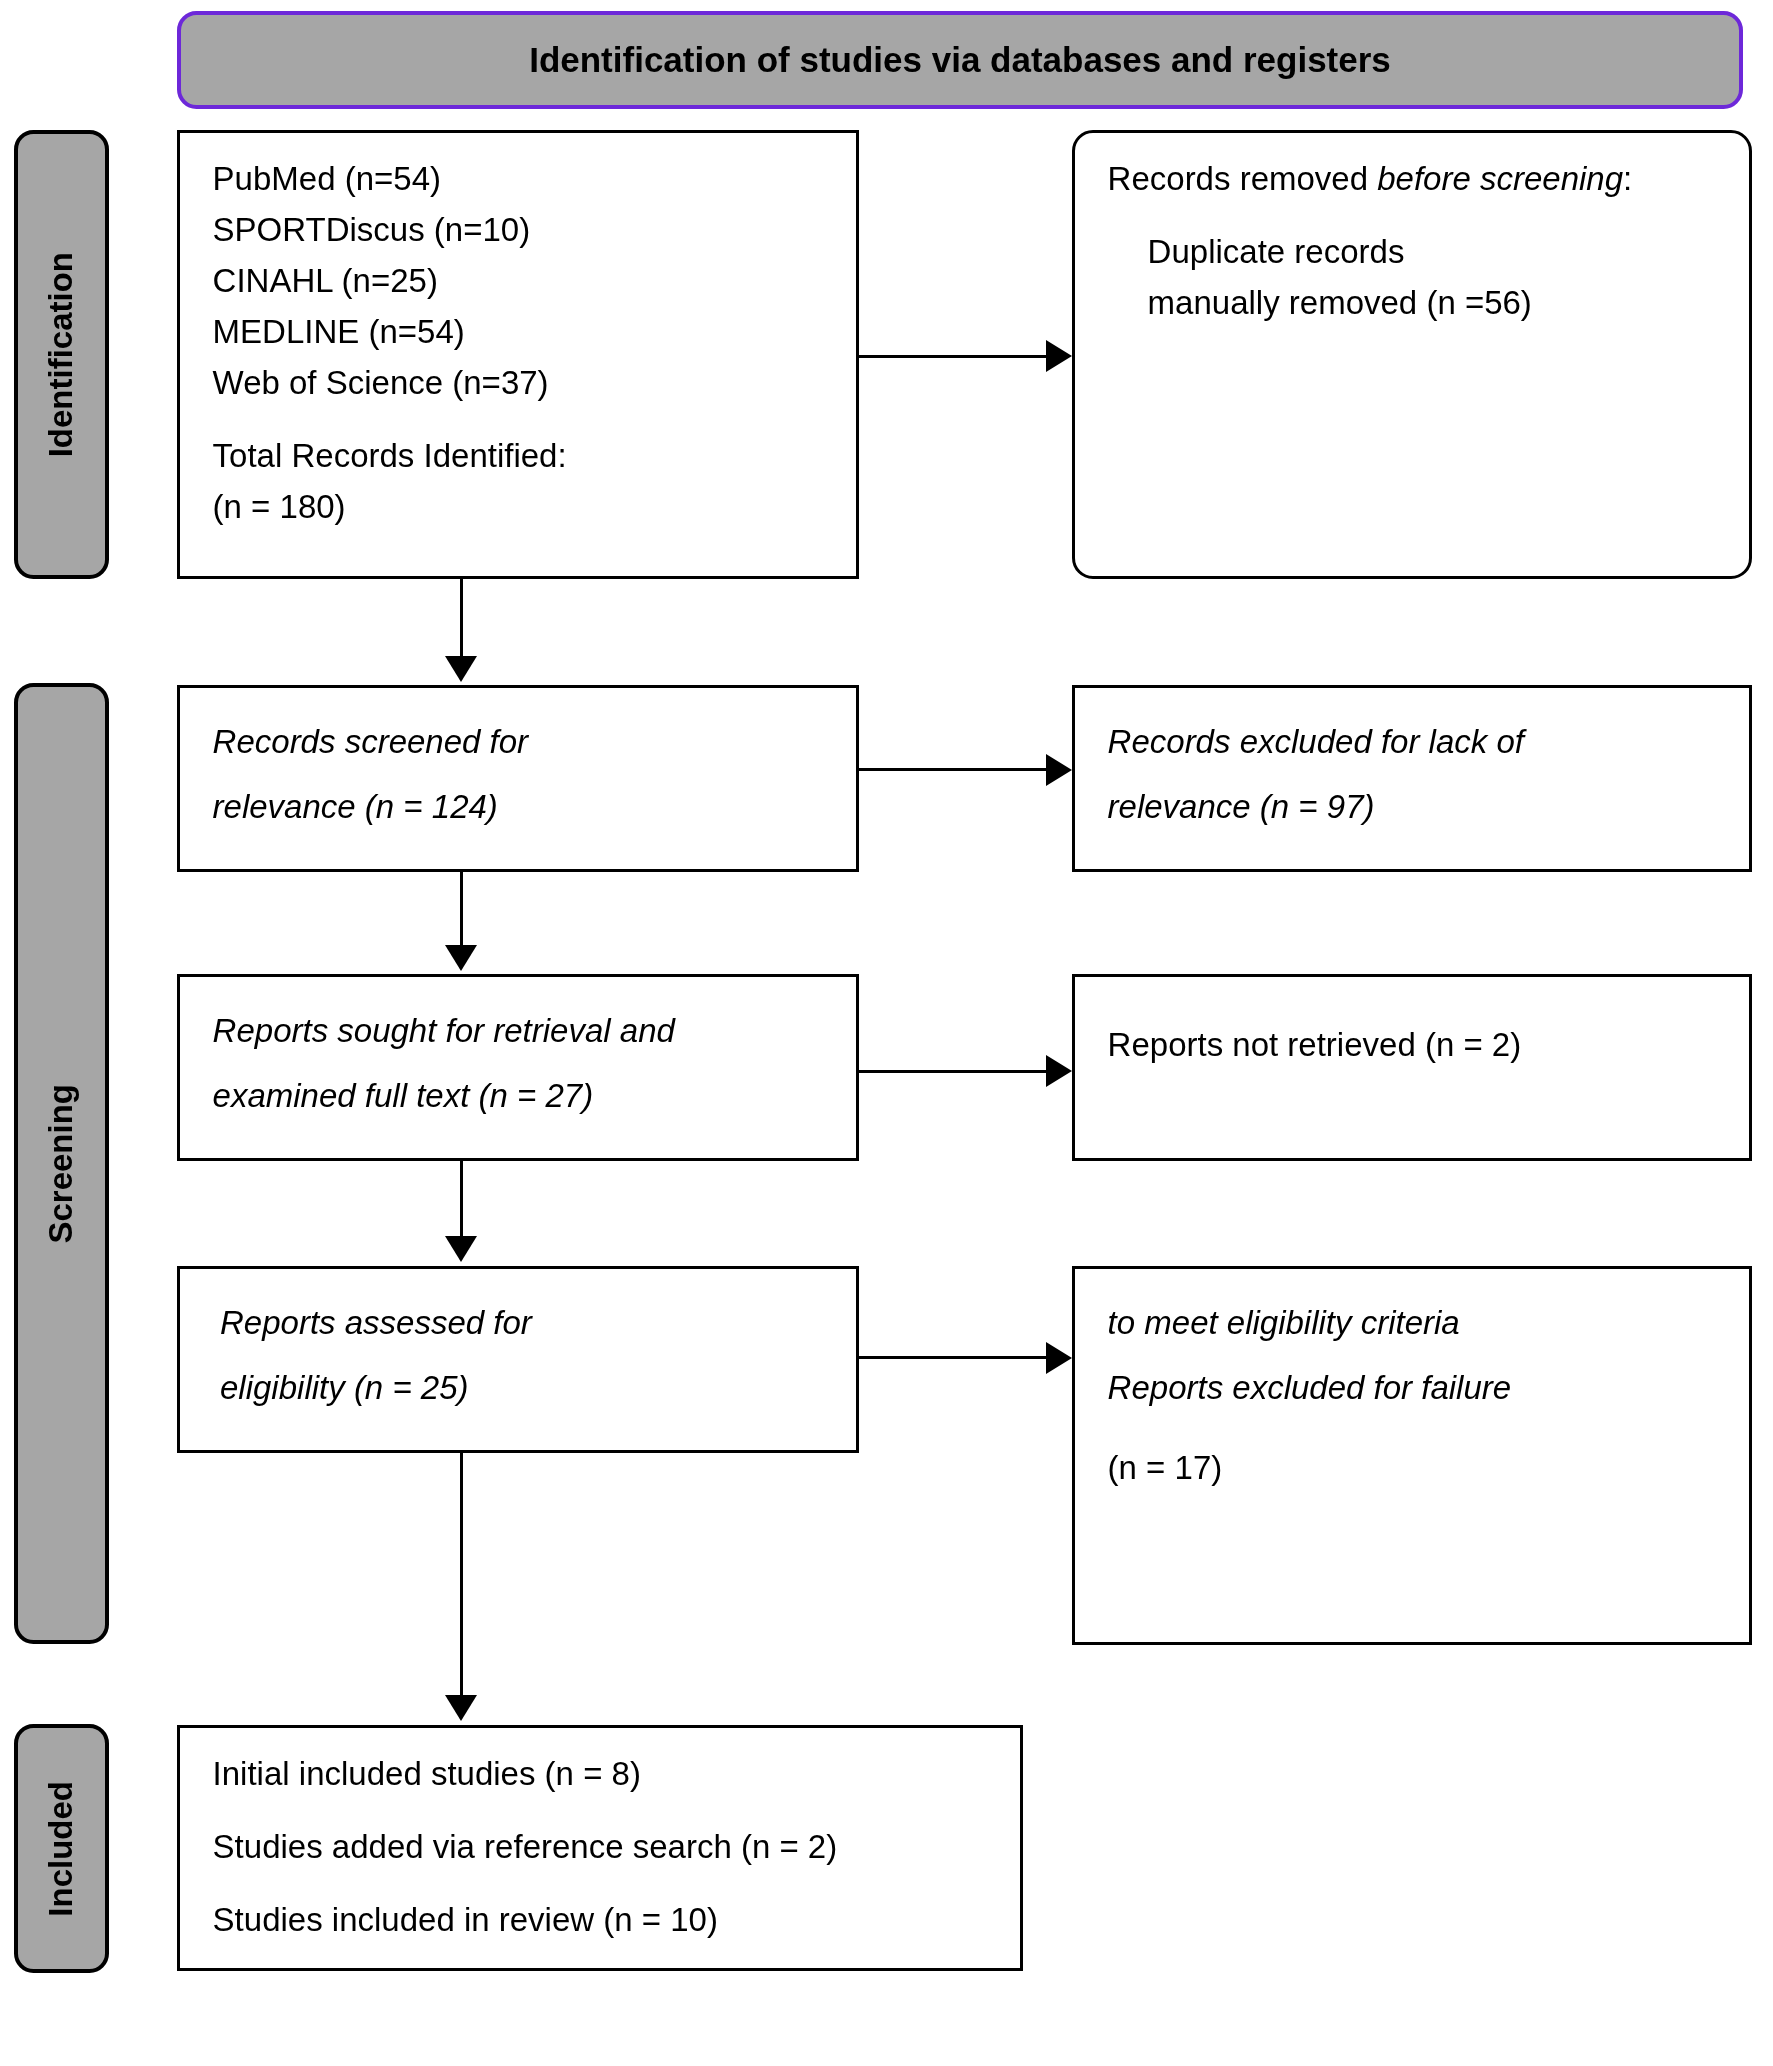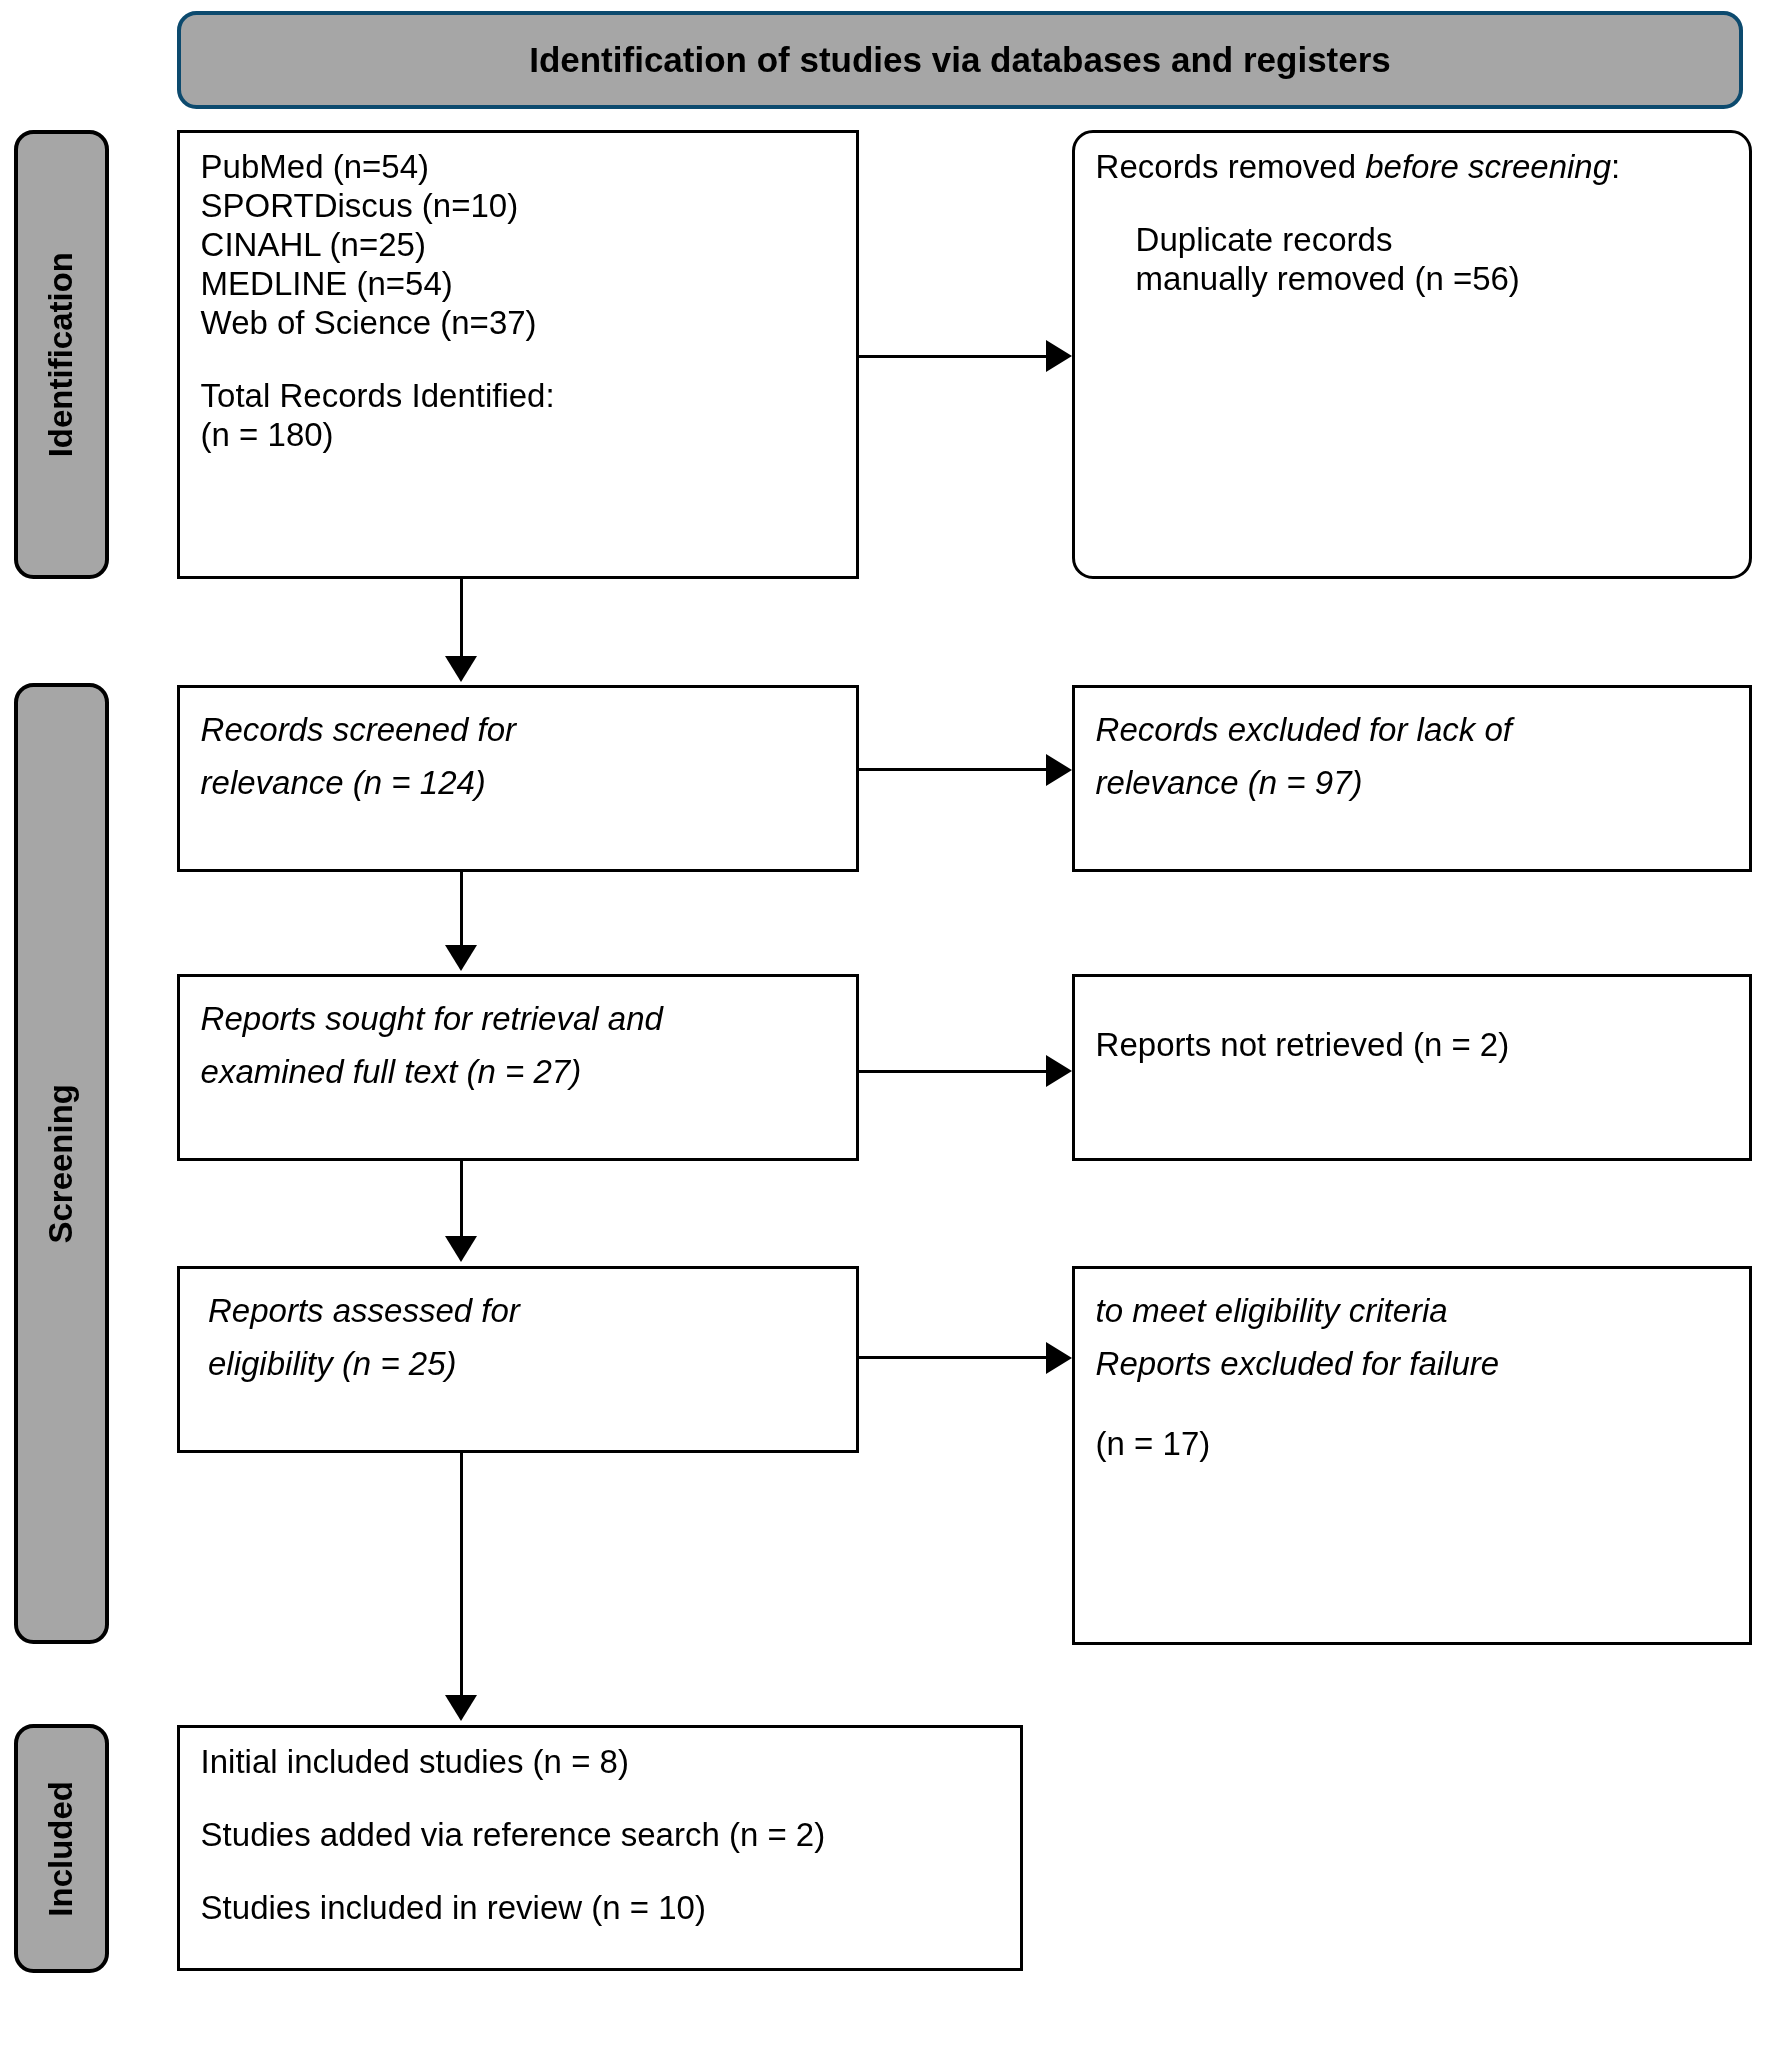--- a/index.html
+++ b/index.html
@@ -14,21 +14,21 @@
     height: 2066px;
     background: #ffffff;
     font-family: "Liberation Sans", "DejaVu Sans", sans-serif;
     overflow: hidden;
   }
 
   
   .stage-banner {
     position: absolute;
     background: #A6A6A6;
-    border: 4px solid #0c4a6e;
+    border: 4px solid #6d28d9;
     border-radius: 19.4px;
     box-sizing: border-box;
     display: flex;
     align-items: center;
     justify-content: center;
   }
   #header-banner {
     left: 177px;
     top: 11.4px;
     width: 1566px;
@@ -82,21 +82,21 @@
 
   
   .flow-box {
     position: absolute;
     background: #ffffff;
     border: 3.4px solid #000000;
     box-sizing: border-box;
     padding: 15px 17px 11.4px 20.6px;
   }
   .flow-box p {
-    margin: 0;
+    margin: 12px;
     font-size: 33px;
     line-height: 1.18;
     color: #000000;
   }
   .flow-box p.spaced {
     line-height: 1.62;
     font-style: italic;
   }
   .flow-box p.gap-top {
     margin-top: 34px;

